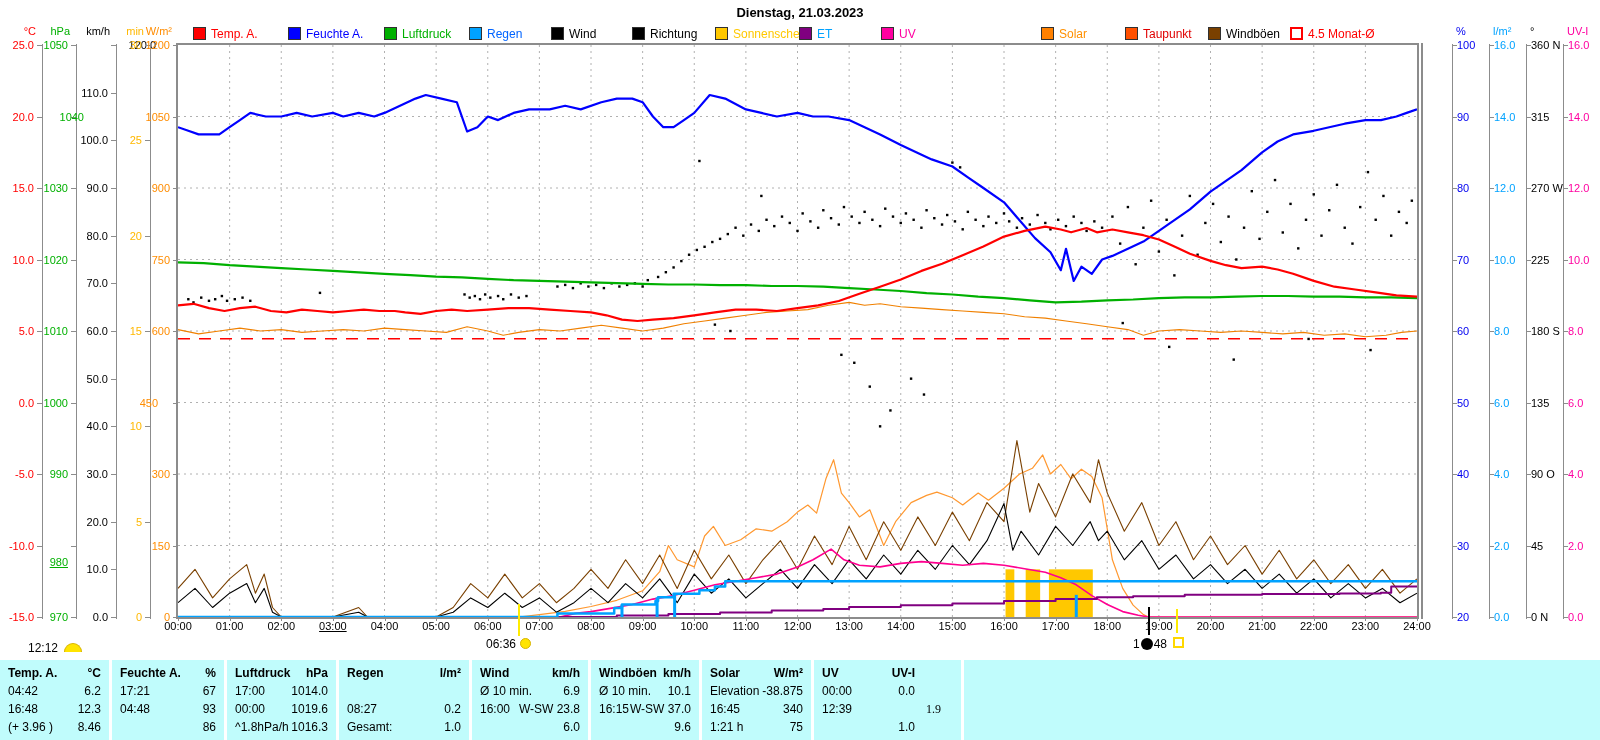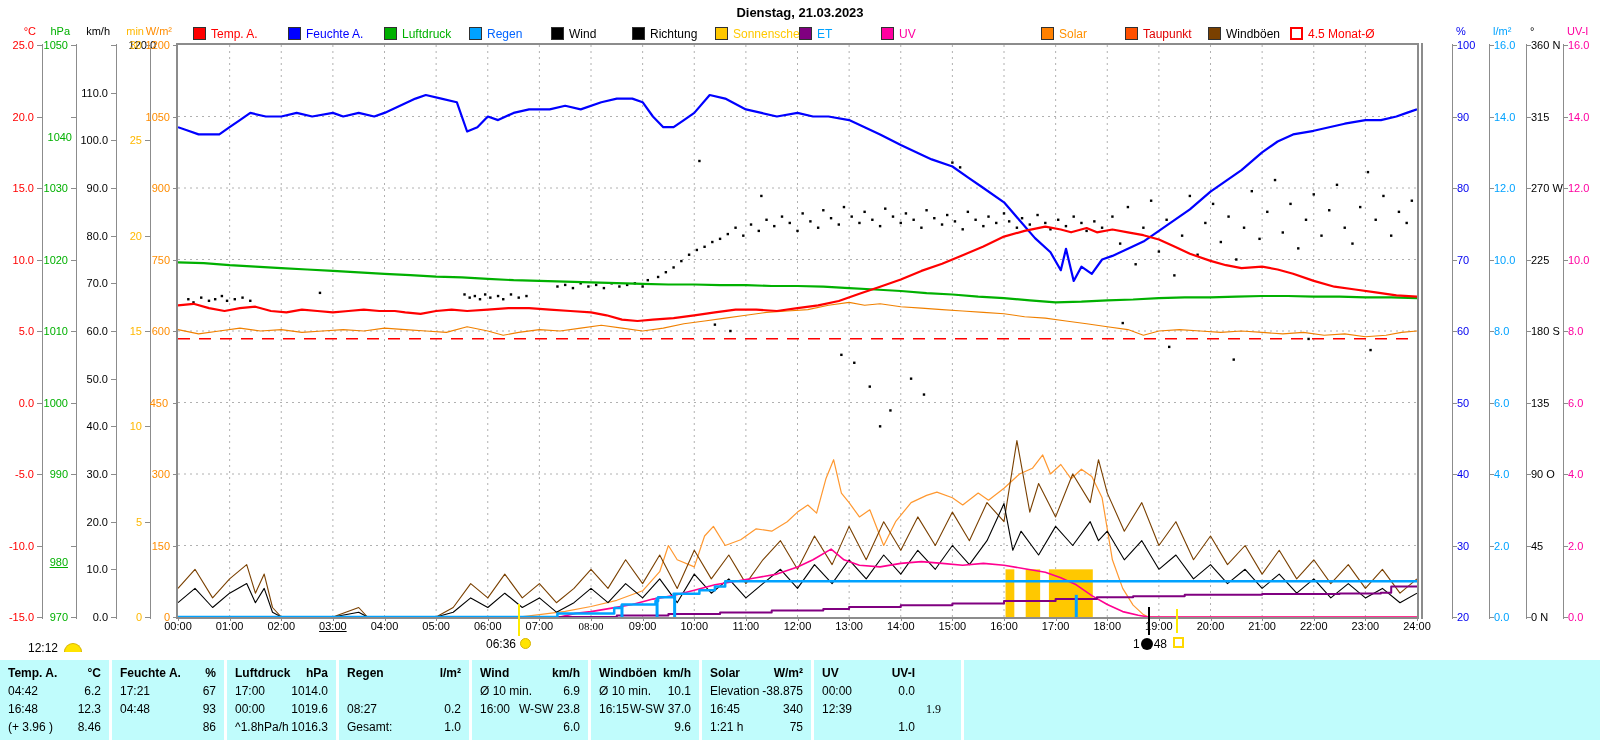--- a/index.html
+++ b/index.html
@@ -86,21 +86,21 @@
       <div class="tick-label r" style="top: 468px; color: rgb(255, 0, 0); left: -20px; width: 54px;">-5.0</div>
       <div class="tick" style="top: 546px; left: 37px;"></div>
       <div class="tick-label r" style="top: 540px; color: rgb(255, 0, 0); left: -20px; width: 54px;">-10.0</div>
       <div class="tick" style="top: 617px; left: 37px;"></div>
       <div class="tick-label r" style="top: 611px; color: rgb(255, 0, 0); left: -20px; width: 54px;">-15.0</div>
       <div class="vaxis" style="left: 76px;"></div>
       <div class="unit-label r" style="color: rgb(0, 176, 0); left: 14px; width: 56px;">hPa</div>
       <div class="tick" style="top: 45px; left: 71px;"></div>
       <div class="tick-label r" style="top: 39px; color: rgb(0, 176, 0); left: 14px; width: 54px;">1050</div>
       <div class="tick" style="top: 117px; left: 71px;"></div>
-      <div class="tick-label r" style="top: 111px; color: rgb(0, 176, 0); left: 18px; width: 54px; margin-top: 20px;">1040</div>
+      <div class="tick-label r" style="top: 111px; color: rgb(0, 176, 0); left: 30px; width: 54px;">1040</div>
       <div class="tick" style="top: 188px; left: 71px;"></div>
       <div class="tick-label r" style="top: 182px; color: rgb(0, 176, 0); left: 14px; width: 54px;">1030</div>
       <div class="tick" style="top: 260px; left: 71px;"></div>
       <div class="tick-label r" style="top: 254px; color: rgb(0, 176, 0); left: 14px; width: 54px;">1020</div>
       <div class="tick" style="top: 331px; left: 71px;"></div>
       <div class="tick-label r" style="top: 325px; color: rgb(0, 176, 0); left: 14px; width: 54px;">1010</div>
       <div class="tick" style="top: 403px; left: 71px;"></div>
       <div class="tick-label r" style="top: 397px; color: rgb(0, 176, 0); left: 14px; width: 54px;">1000</div>
       <div class="tick" style="top: 474px; left: 71px;"></div>
       <div class="tick-label r" style="top: 468px; color: rgb(0, 176, 0); left: 14px; width: 54px;">990</div>
@@ -157,21 +157,21 @@
       <div class="tick-label r" style="top: 39px; color: rgb(255, 140, 0); left: 116px; width: 54px;">1200</div>
       <div class="tick" style="top: 117px; left: 173px;"></div>
       <div class="tick-label r" style="top: 111px; color: rgb(255, 140, 0); left: 116px; width: 54px;">1050</div>
       <div class="tick" style="top: 188px; left: 173px;"></div>
       <div class="tick-label r" style="top: 182px; color: rgb(255, 140, 0); left: 116px; width: 54px;">900</div>
       <div class="tick" style="top: 260px; left: 173px;"></div>
       <div class="tick-label r" style="top: 254px; color: rgb(255, 140, 0); left: 116px; width: 54px;">750</div>
       <div class="tick" style="top: 331px; left: 173px;"></div>
       <div class="tick-label r" style="top: 325px; color: rgb(255, 140, 0); left: 116px; width: 54px;">600</div>
       <div class="tick" style="top: 403px; left: 173px;"></div>
-      <div class="tick-label r" style="top: 397px; color: rgb(255, 140, 0); left: 122px; width: 46px;">450</div>
+      <div class="tick-label r" style="top: 397px; color: rgb(255, 140, 0); left: 112px; width: 46px;">450</div>
       <div class="tick" style="top: 474px; left: 173px;"></div>
       <div class="tick-label r" style="top: 468px; color: rgb(255, 140, 0); left: 116px; width: 54px;">300</div>
       <div class="tick" style="top: 546px; left: 173px;"></div>
       <div class="tick-label r" style="top: 540px; color: rgb(255, 140, 0); left: 116px; width: 54px;">150</div>
       <div class="tick" style="top: 617px; left: 173px;"></div>
       <div class="tick-label r" style="top: 611px; color: rgb(255, 140, 0); left: 116px; width: 54px;">0</div>
       <div class="vaxis" style="left: 1452px;"></div>
       <div class="unit-label" style="color: rgb(0, 0, 240); left: 1456px;">%</div>
       <div class="tick" style="top: 45px; left: 1452px;"></div>
       <div class="tick-label" style="top: 39px; color: rgb(0, 0, 240); left: 1457px;">100</div>
@@ -471,21 +471,21 @@
       <div class="xlabel" style="left: 310.875px; text-decoration: underline;">03:00</div>
       <div class="xtick" style="left: 332.875px;"></div>
       <div class="xlabel" style="left: 362.5px;">04:00</div>
       <div class="xtick" style="left: 384.5px;"></div>
       <div class="xlabel" style="left: 414.125px;">05:00</div>
       <div class="xtick" style="left: 436.125px;"></div>
       <div class="xlabel" style="left: 465.75px;">06:00</div>
       <div class="xtick" style="left: 487.75px;"></div>
       <div class="xlabel" style="left: 517.375px;">07:00</div>
       <div class="xtick" style="left: 539.375px;"></div>
-      <div class="xlabel" style="left: 569px; font-family: Liberation Serif, serif;">08:00</div>
+      <div class="xlabel" style="left: 569px;">08:00</div>
       <div class="xtick" style="left: 591px;"></div>
       <div class="xlabel" style="left: 620.625px;">09:00</div>
       <div class="xtick" style="left: 642.625px;"></div>
       <div class="xlabel" style="left: 672.25px;">10:00</div>
       <div class="xtick" style="left: 694.25px;"></div>
       <div class="xlabel" style="left: 723.875px;">11:00</div>
       <div class="xtick" style="left: 745.875px;"></div>
       <div class="xlabel" style="left: 775.5px;">12:00</div>
       <div class="xtick" style="left: 797.5px;"></div>
       <div class="xlabel" style="left: 827.125px;">13:00</div>

